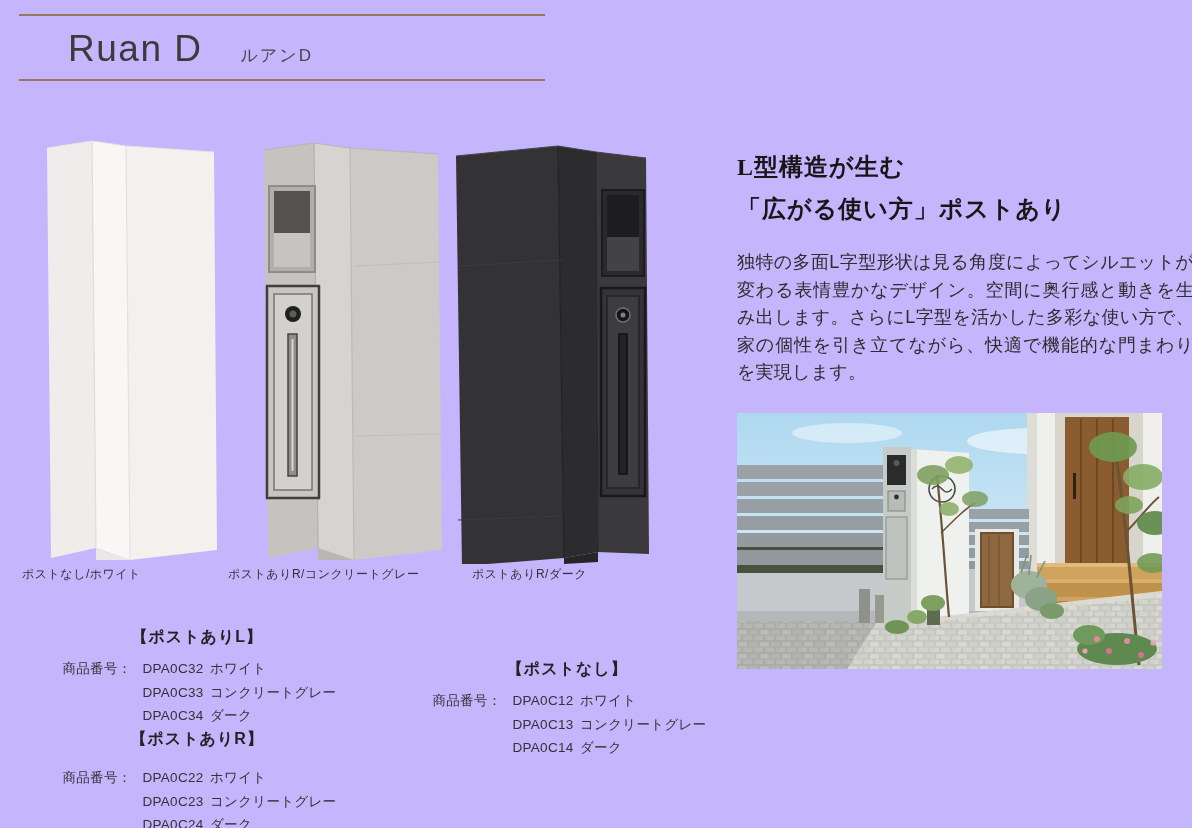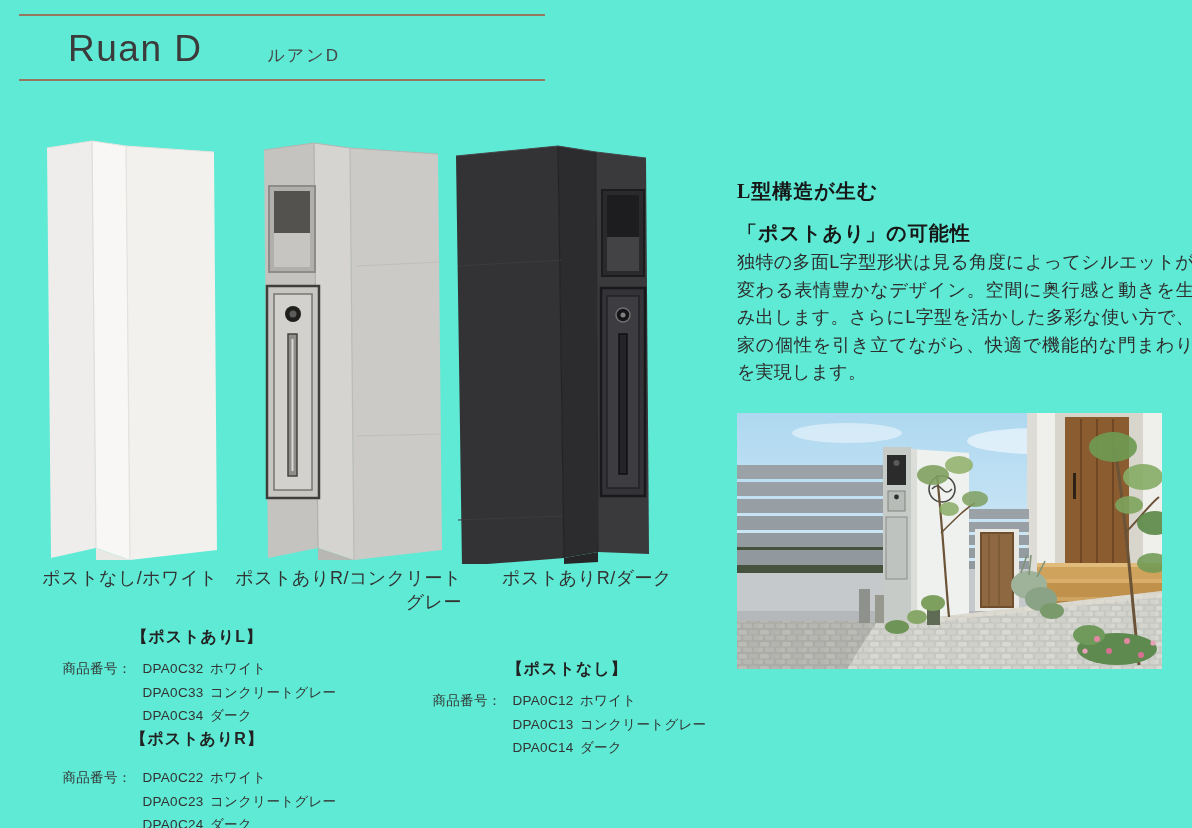--- a/index.html
+++ b/index.html
@@ -1,30 +1,30 @@
 <!DOCTYPE html>
 <html><head>
 <meta charset="utf-8">
 <style>
   html,body{margin:0;padding:0;background:#fff;}
-  .page{position:relative;width:1192px;height:828px;background:#5eead4;overflow:hidden;
+  .page{position:relative;width:1192px;height:828px;background:#c4b5fd;overflow:hidden;
         font-family:"Liberation Sans","DejaVu Sans",sans-serif;color:#333;}
   .rule{position:absolute;left:19px;width:526px;height:2px;background:#97775f;}
   .rule-top{top:14px;}
   .rule-bottom{top:79px;}
   .title-row{position:absolute;left:68px;top:28px;display:flex;align-items:baseline;gap:38px;}
   .title-en{font-size:37px;font-weight:400;color:#3b3b3b;letter-spacing:1.5px;}
-  .title-ja{font-size:17px;color:#474747;letter-spacing:2px;margin-left:27px;}
+  .title-ja{font-size:17px;color:#474747;letter-spacing:2px;}
 
   .figure{position:absolute;}
-  .caption{position:absolute;font-size:18px;color:#333;text-align:right;letter-spacing:.5px;}
+  .caption{position:absolute;font-size:12px;color:#333;text-align:left;letter-spacing:.5px;}
 
   .feature-heading{position:absolute;left:737px;top:146px;
         font-family:"Liberation Serif","DejaVu Serif",serif;font-weight:700;color:#171717;
-        font-size:20px;line-height:42px;letter-spacing:1px;margin-top:24px;}
+        font-size:24px;line-height:42px;letter-spacing:1px;}
   .feature-body{position:absolute;left:737px;top:249px;width:457px;
         font-size:18px;line-height:27.5px;color:#2e2e2e;letter-spacing:.2px;text-align:justify;}
 
   .photo{position:absolute;left:737px;top:413px;width:425px;height:256px;}
 
   .spec-block{position:absolute;text-align:center;}
   .spec-heading{font-size:16px;font-weight:700;color:#222;letter-spacing:1px;margin-bottom:9px;}
   .spec-row{display:flex;font-size:13.5px;color:#333;line-height:23.5px;letter-spacing:.3px;}
   .spec-label{width:78px;flex:none;}
   .spec-code{width:74px;flex:none;}
@@ -104,21 +104,21 @@
       <polyline points="8,18 110,8 148,14 198,20" stroke="#46454a" stroke-width="1" fill="none"></polyline>
     </svg>
   </div>
 
   <div class="caption" style="left:22px;top:566px;width:196px;">ポストなし/ホワイト</div>
   <div class="caption" style="left:228px;top:566px;width:234px;">ポストありR/コンクリートグレー</div>
   <div class="caption" style="left:472px;top:566px;width:200px;">ポストありR/ダーク</div>
 
   <div class="feature-heading">
     <div>L型構造が生む</div>
-    <div>「ポストあり」の可能性</div>
+    <div>「広がる使い方」ポストあり</div>
   </div>
   <div class="feature-body">独特の多面L字型形状は見る角度によってシルエットが変わる表情豊かなデザイン。空間に奥行感と動きを生み出します。さらにL字型を活かした多彩な使い方で、家の個性を引き立てながら、快適で機能的な門まわりを実現します。</div>
 
   <div class="photo">
     <svg width="425" height="256" viewBox="0 0 425 256">
       <defs>
         <linearGradient id="ph-sky" x1="0" y1="0" x2="0" y2="1">
           <stop offset="0" stop-color="#aed8f0"></stop>
             <stop offset="1" stop-color="#eaf5fb"></stop>
         </linearGradient>

